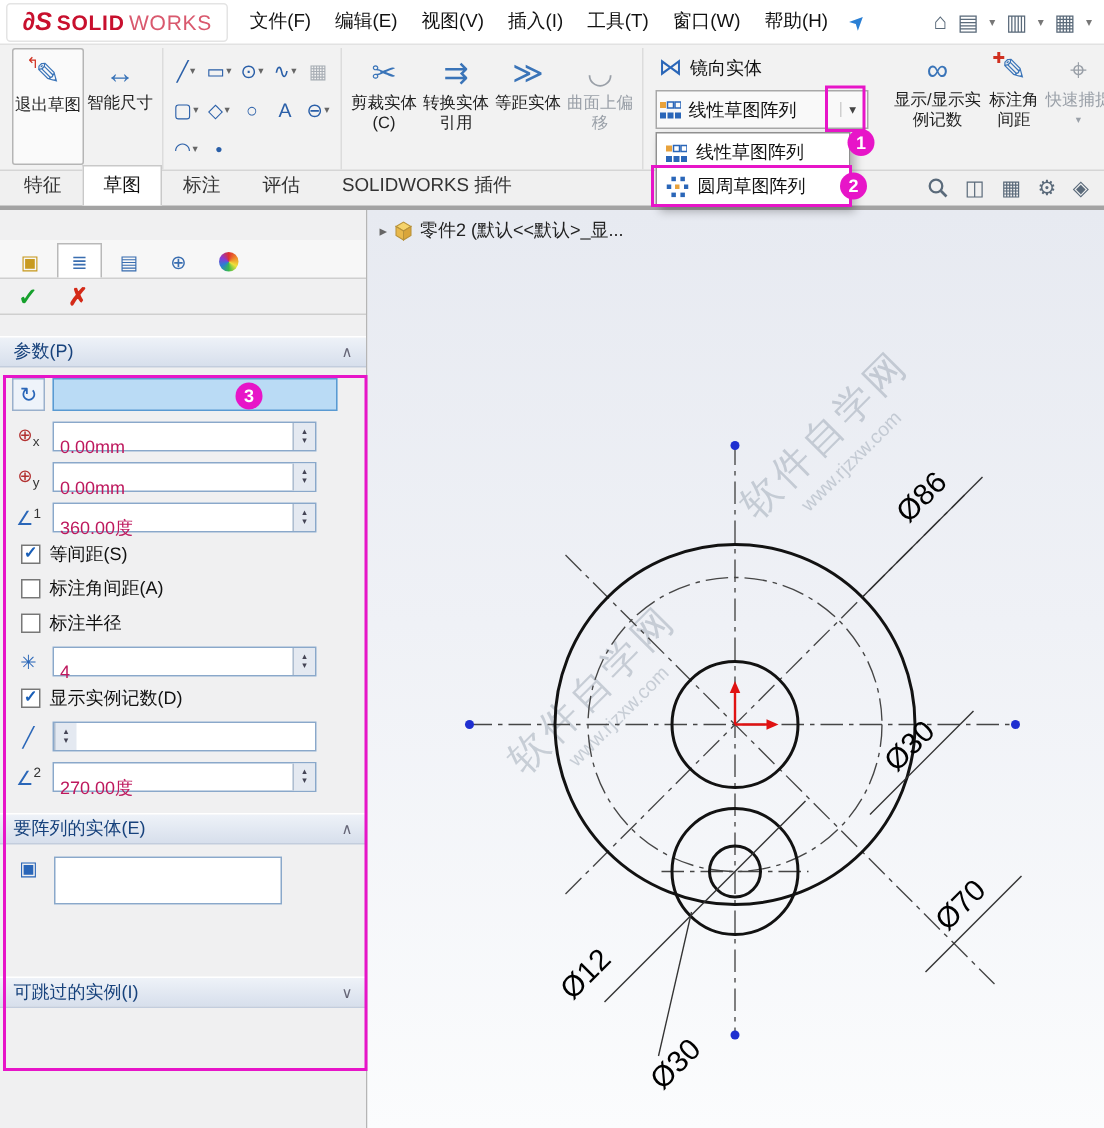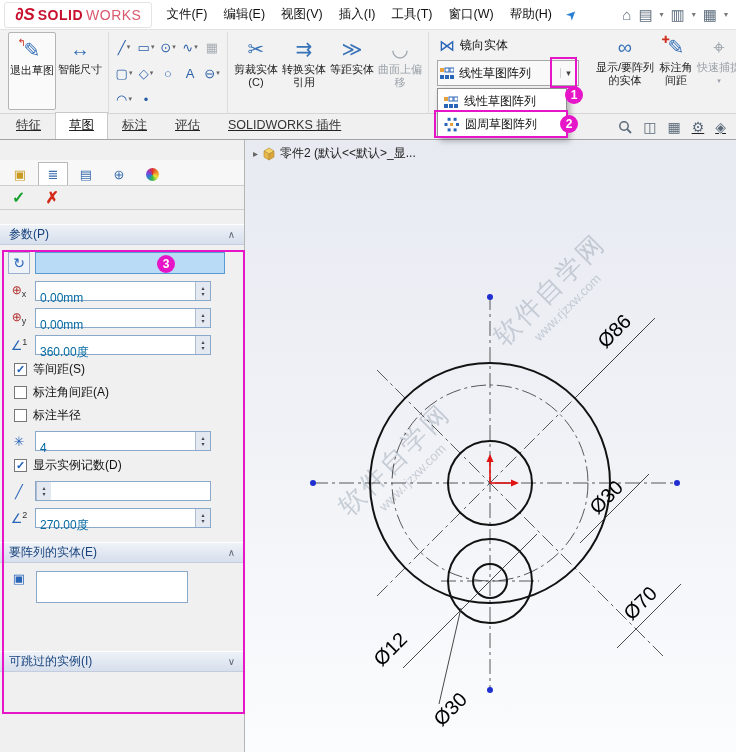--- a/index.html
+++ b/index.html
@@ -36,21 +36,21 @@
   .rowbtn.boxed{border:1px solid #a8a8a8; background:#f9f9f9; width:142px; height:26px;}
   .rowbtn .car{margin-left:auto; width:16px; text-align:center; border-left:1px solid #cfcfcf; color:#444; font-size:9px;}
   .g5{position:absolute; left:594px; top:30px; display:flex;}
   .micon{color:var(--blue); font-size:16px;}
 
   
   .pat-menu{position:absolute; left:437px; top:88px; width:130px; background:#fff; border:1px solid #909090; box-shadow:3px 3px 6px rgba(0,0,0,.28); z-index:50; padding:1px;}
   .mi{display:flex; align-items:center; gap:6px; height:23px; padding:0 5px; font-size:12px; color:#111; background:#fff;}
 
   
-  .tabbar{position:absolute; left:0; top:114px; right:0; height:26px; background:#f0f0f0; border-bottom:1px solid #a3a3a3; display:flex; align-items:flex-end; padding-left:2px;text-decoration:underline;}
+  .tabbar{position:absolute; left:0; top:114px; right:0; height:26px; background:#f0f0f0; border-bottom:3px solid #a3a3a3; display:flex; align-items:flex-end; padding-left:2px;}
   .tab{padding:4px 13px 5px; font-size:12.5px; color:#333; border:1px solid transparent; border-bottom:none;}
   .tab.active{background:#fff; border-color:#c9c9c9; color:#111;}
   .hud{margin-left:auto; display:flex; align-items:center; gap:11px; padding:0 10px 4px 0; color:#5a6a7a; font-size:14px;}
 
   
   .panel{position:absolute; left:0; top:140px; bottom:0; width:245px; background:#f0f0f1; border-right:1px solid #b5b5b5; padding-top:20px;}
   .ptabs{display:flex; gap:3px; height:26px; align-items:flex-end; background:#f7f7f7; border-bottom:1px solid #cfcfcf; padding-left:5px;}
   .ptab{width:30px; height:23px; display:flex; align-items:center; justify-content:center; font-size:13px; color:#3a6eb0; border:1px solid transparent; border-bottom:none;}
   .ptab.active{background:#fff; border-color:#b9b9b9;}
   .ptab .gold{color:#c89a20;}
@@ -62,21 +62,21 @@
   .ok{color:#16a02c; font-size:16px; font-weight:bold;}
   .no{color:#d42a18; font-size:16px; font-weight:bold;}
   .sect{height:21px; margin-top:14px; background:linear-gradient(#eef2f8,#d7dfec); border-top:1px solid #fff; border-bottom:1px solid #c3cddd; display:flex; align-items:center; padding:0 9px; color:#17427c; font-size:12px;}
   .sect .chev{margin-left:auto; color:#667; font-size:10px;}
   .prow{display:flex; align-items:center; gap:5px; margin:7px 10px 0 8px;}
   .picon{width:22px; text-align:center; font-size:13px; color:var(--blue);}
   .picon.redx{color:#b23030; font-size:12px;}
   .picon sub,.picon sup{font-size:9px; color:#333;}
   .iconbtn{width:22px; height:22px; border:1px solid #9ab0cc; background:#eef3fa; display:flex; align-items:center; justify-content:center; color:var(--blue); font-size:14px;}
   .field{width:176px; height:20px; background:#fff; border:1px solid #8aa8ca; display:flex; align-items:stretch;}
-  .field input{flex:1; min-width:0; border:0; outline:0; background:transparent; font-size:12px; padding:16px 4px; font-family:inherit; color:#0369a1;}
+  .field input{flex:1; min-width:0; border:0; outline:0; background:transparent; font-size:12px; padding:16px 4px; font-family:inherit; color:#be185d;}
   .spin{width:15px; border-left:1px solid #aebdd0; background:#e4e9f1; display:flex; flex-direction:column; align-items:center; justify-content:center; line-height:6px; font-size:6px; color:#445;}
   .combo{width:190px; height:22px; background:#badbf5; border:1px solid #5a9ad2;}
   .crow{display:flex; align-items:center; gap:6px; margin:6px 10px 0 14px; font-size:12px; color:#111;}
   .cb{width:13px; height:13px; background:#fff; border:1px solid #777; display:flex; align-items:center; justify-content:center; font-size:11px; line-height:11px; color:#1a5fb8;}
   .cb.checked{font-weight:bold;}
   .lrow{display:flex; align-items:flex-start; gap:6px; margin:8px 10px 0 8px;}
   .listbox{width:152px; height:32px; background:#fff; border:1px solid #8aa8ca;}
   .sect.skip{margin-top:48px;}
 
   
@@ -225,21 +225,21 @@
           <rect x="10" y="2" width="4" height="4" fill="none" stroke="#2a66b8"></rect>
         </svg>
       <span>线性草图阵列</span>
       <span class="car">▾</span>
     </div>
   </div>
 
   <div class="g5">
     <div class="bigbtn" style="width:62px">
       <span class="bicon">∞</span>
-      <span>显示/要阵列的实体</span>
+      <span>显示/显示实例记数</span>
     </div>
     <div class="bigbtn" style="width:40px">
       <span class="bicon">
           <span>✎</span>
           <span class="ovl" style="color:#d03020">✚</span>
         </span>
       <span>标注角间距</span>
     </div>
     <div class="bigbtn disabled" style="width:46px">
       <span class="bicon">⌖</span>

